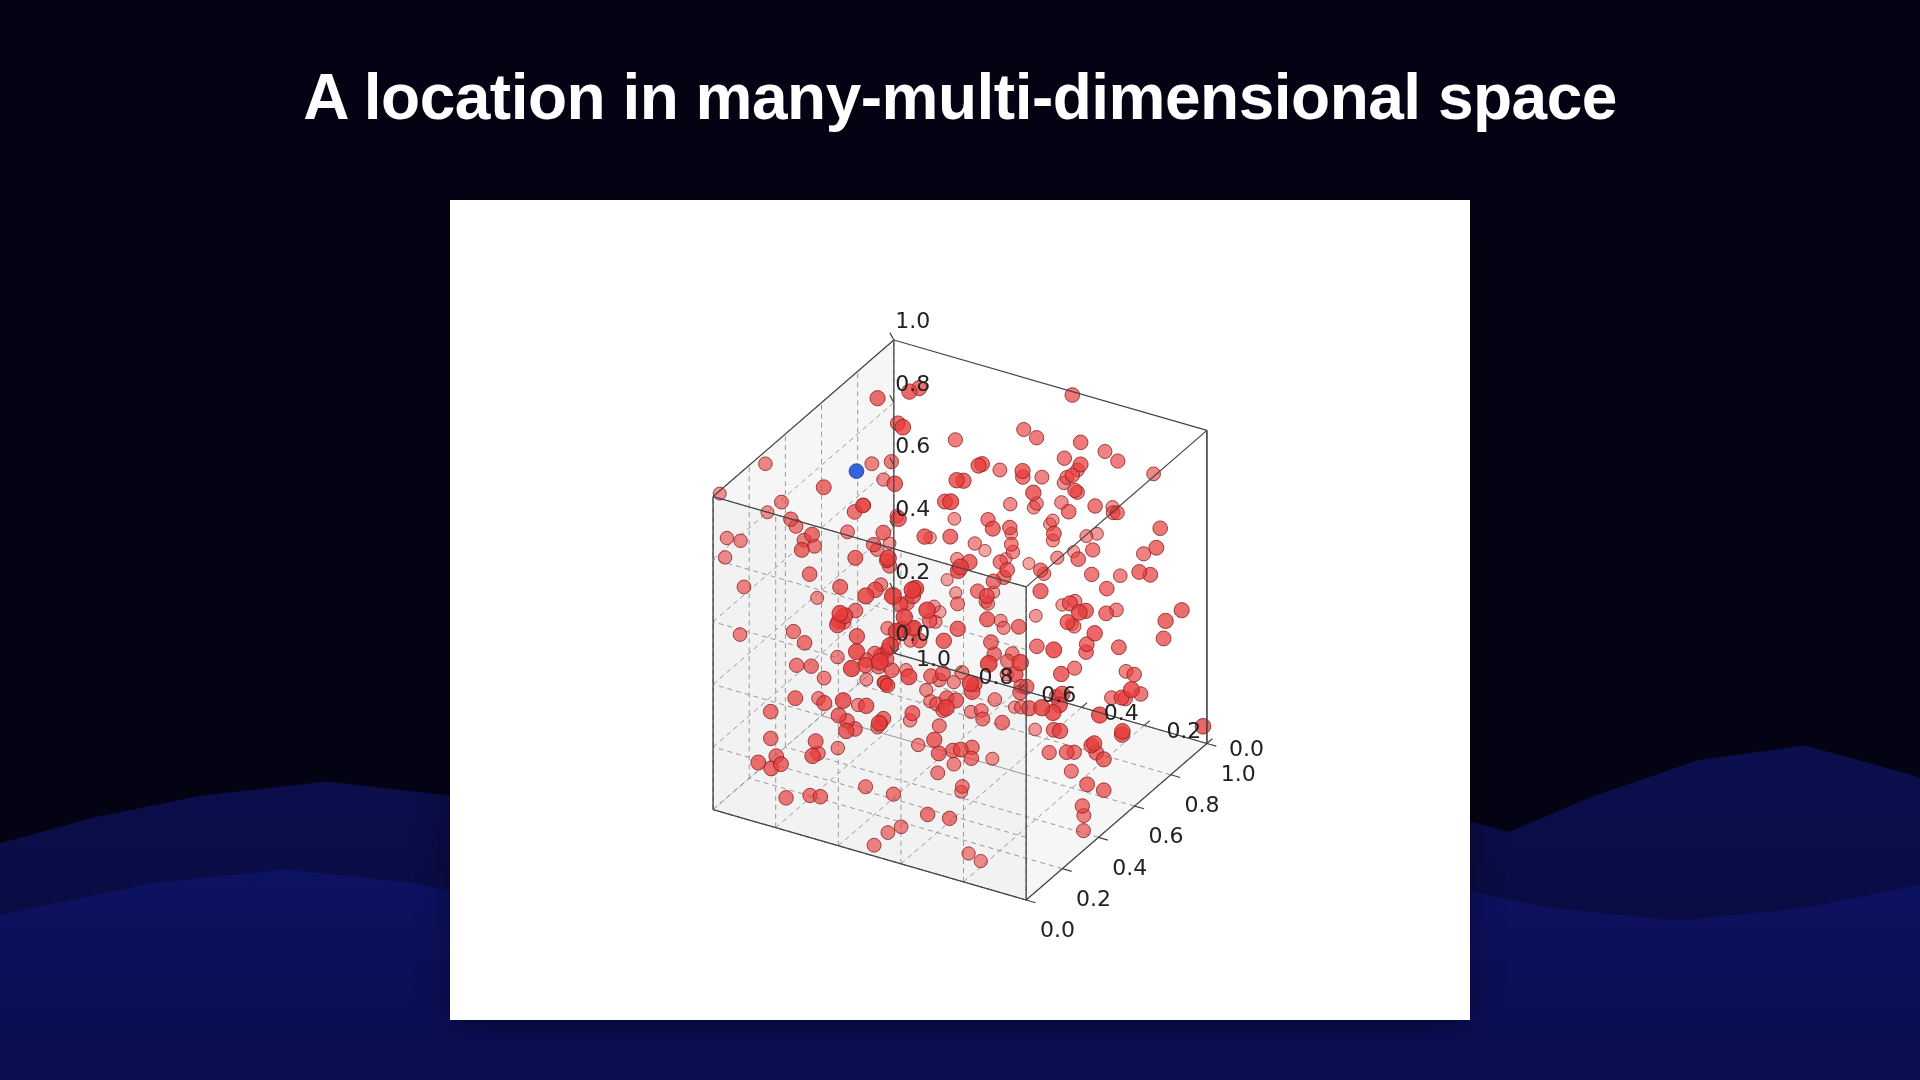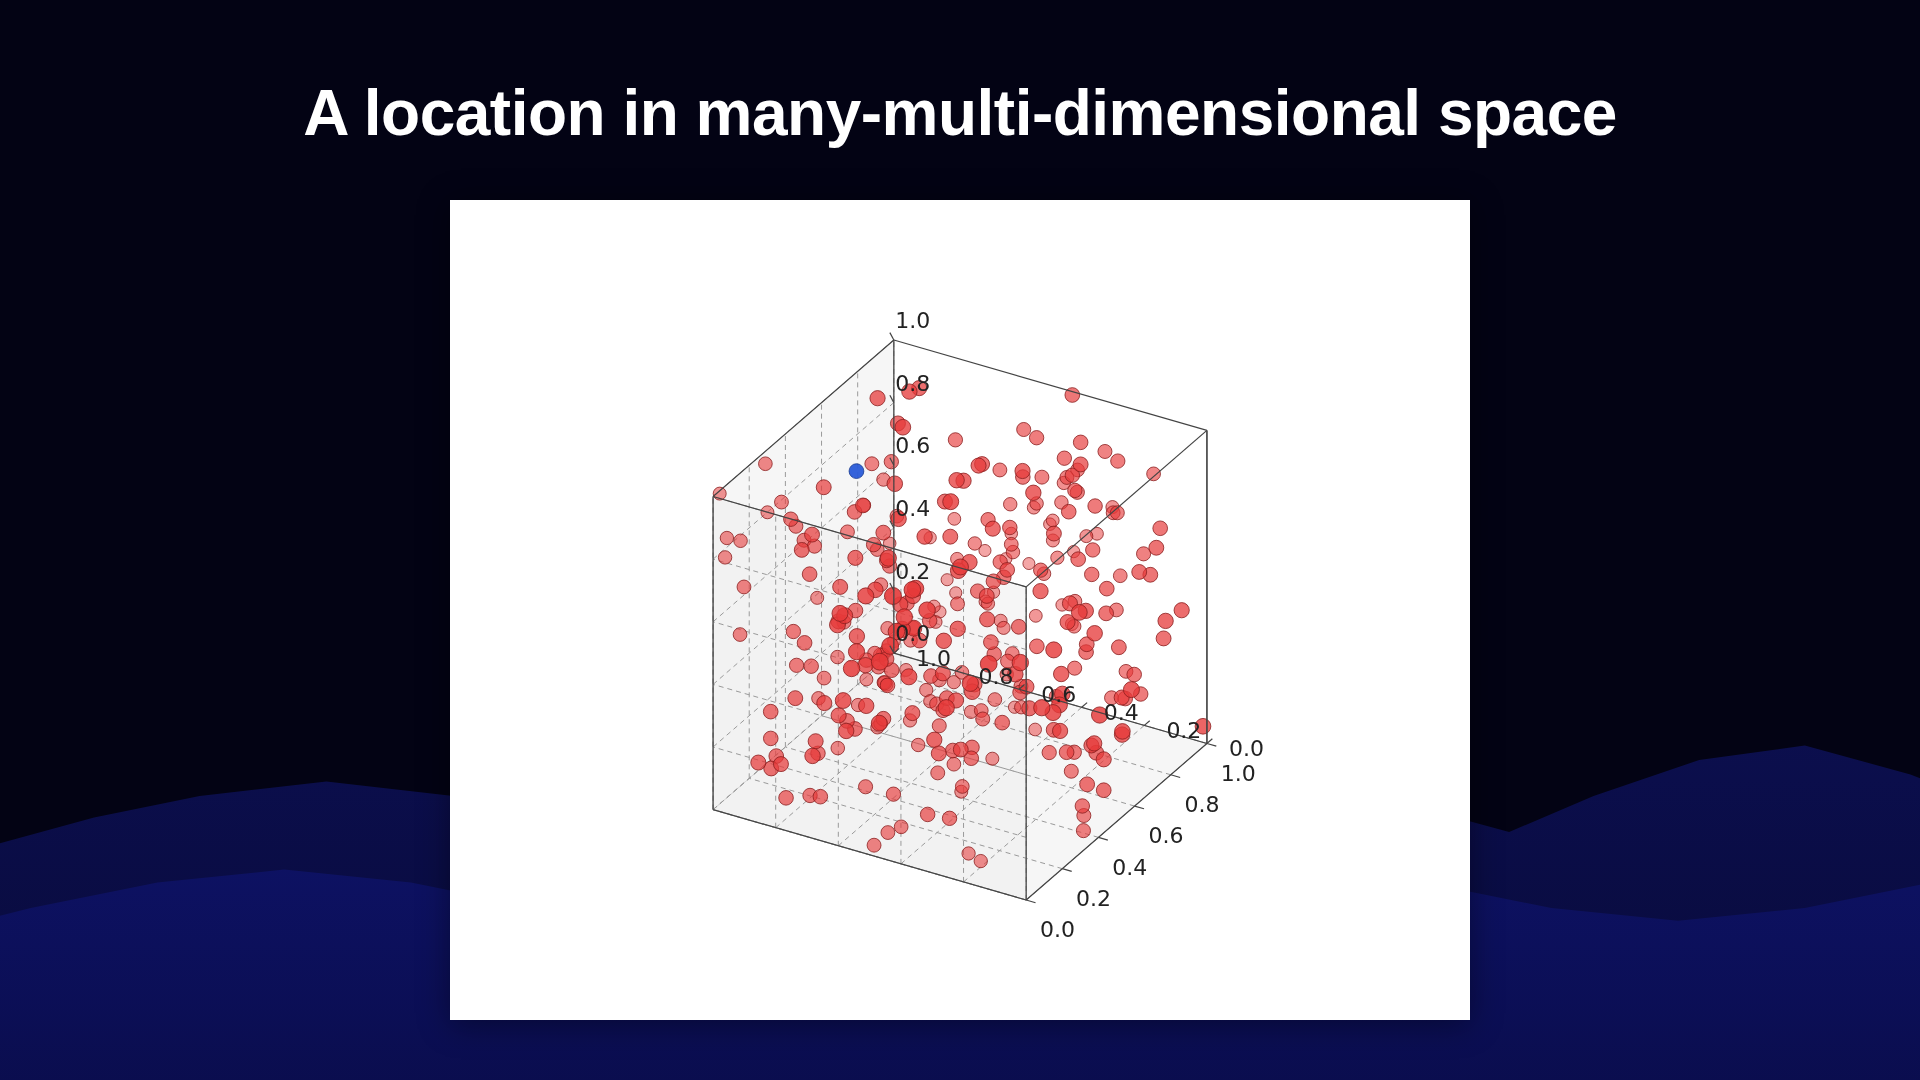--- a/index.html
+++ b/index.html
@@ -23,21 +23,21 @@
     left: -5%;
     width: 110%;
     background: radial-gradient(ellipse at 50% 0%, #1a1f8a 0%, #0f1250 60%, #070835 100%);
     opacity: 0.9;
   }
   .hill1 { bottom: -40px; height: 720px; clip-path: polygon(0% 68%, 4% 62%, 9% 58%, 14% 55%, 20% 53%, 26% 55%, 31% 60%, 36% 66%, 41% 70%, 46% 71%, 51% 68%, 56% 62%, 61% 56%, 66% 54%, 71% 56%, 76% 60%, 80% 55%, 85% 50%, 90% 48%, 95% 52%, 100% 58%, 100% 100%, 0% 100%); background: linear-gradient(#10156b, #080a3a); }
   .hill2 { bottom: -20px; height: 640px; clip-path: polygon(0% 75%, 6% 70%, 12% 66%, 18% 64%, 24% 66%, 30% 70%, 36% 74%, 42% 76%, 48% 74%, 54% 70%, 60% 66%, 66% 64%, 72% 66%, 78% 70%, 84% 72%, 90% 70%, 96% 66%, 100% 64%, 100% 100%, 0% 100%); background: linear-gradient(#131a8a, #0a0d4e); opacity: 0.95; }
 
   .title {
     position: absolute;
-    top: 76px;
+    top: 60px;
     left: 0;
     right: 0;
     text-align: center;
     color: #ffffff;
     font-weight: 700;
     font-size: 64px;
     letter-spacing: -0.5px;
   }
 
   .chart-card {

